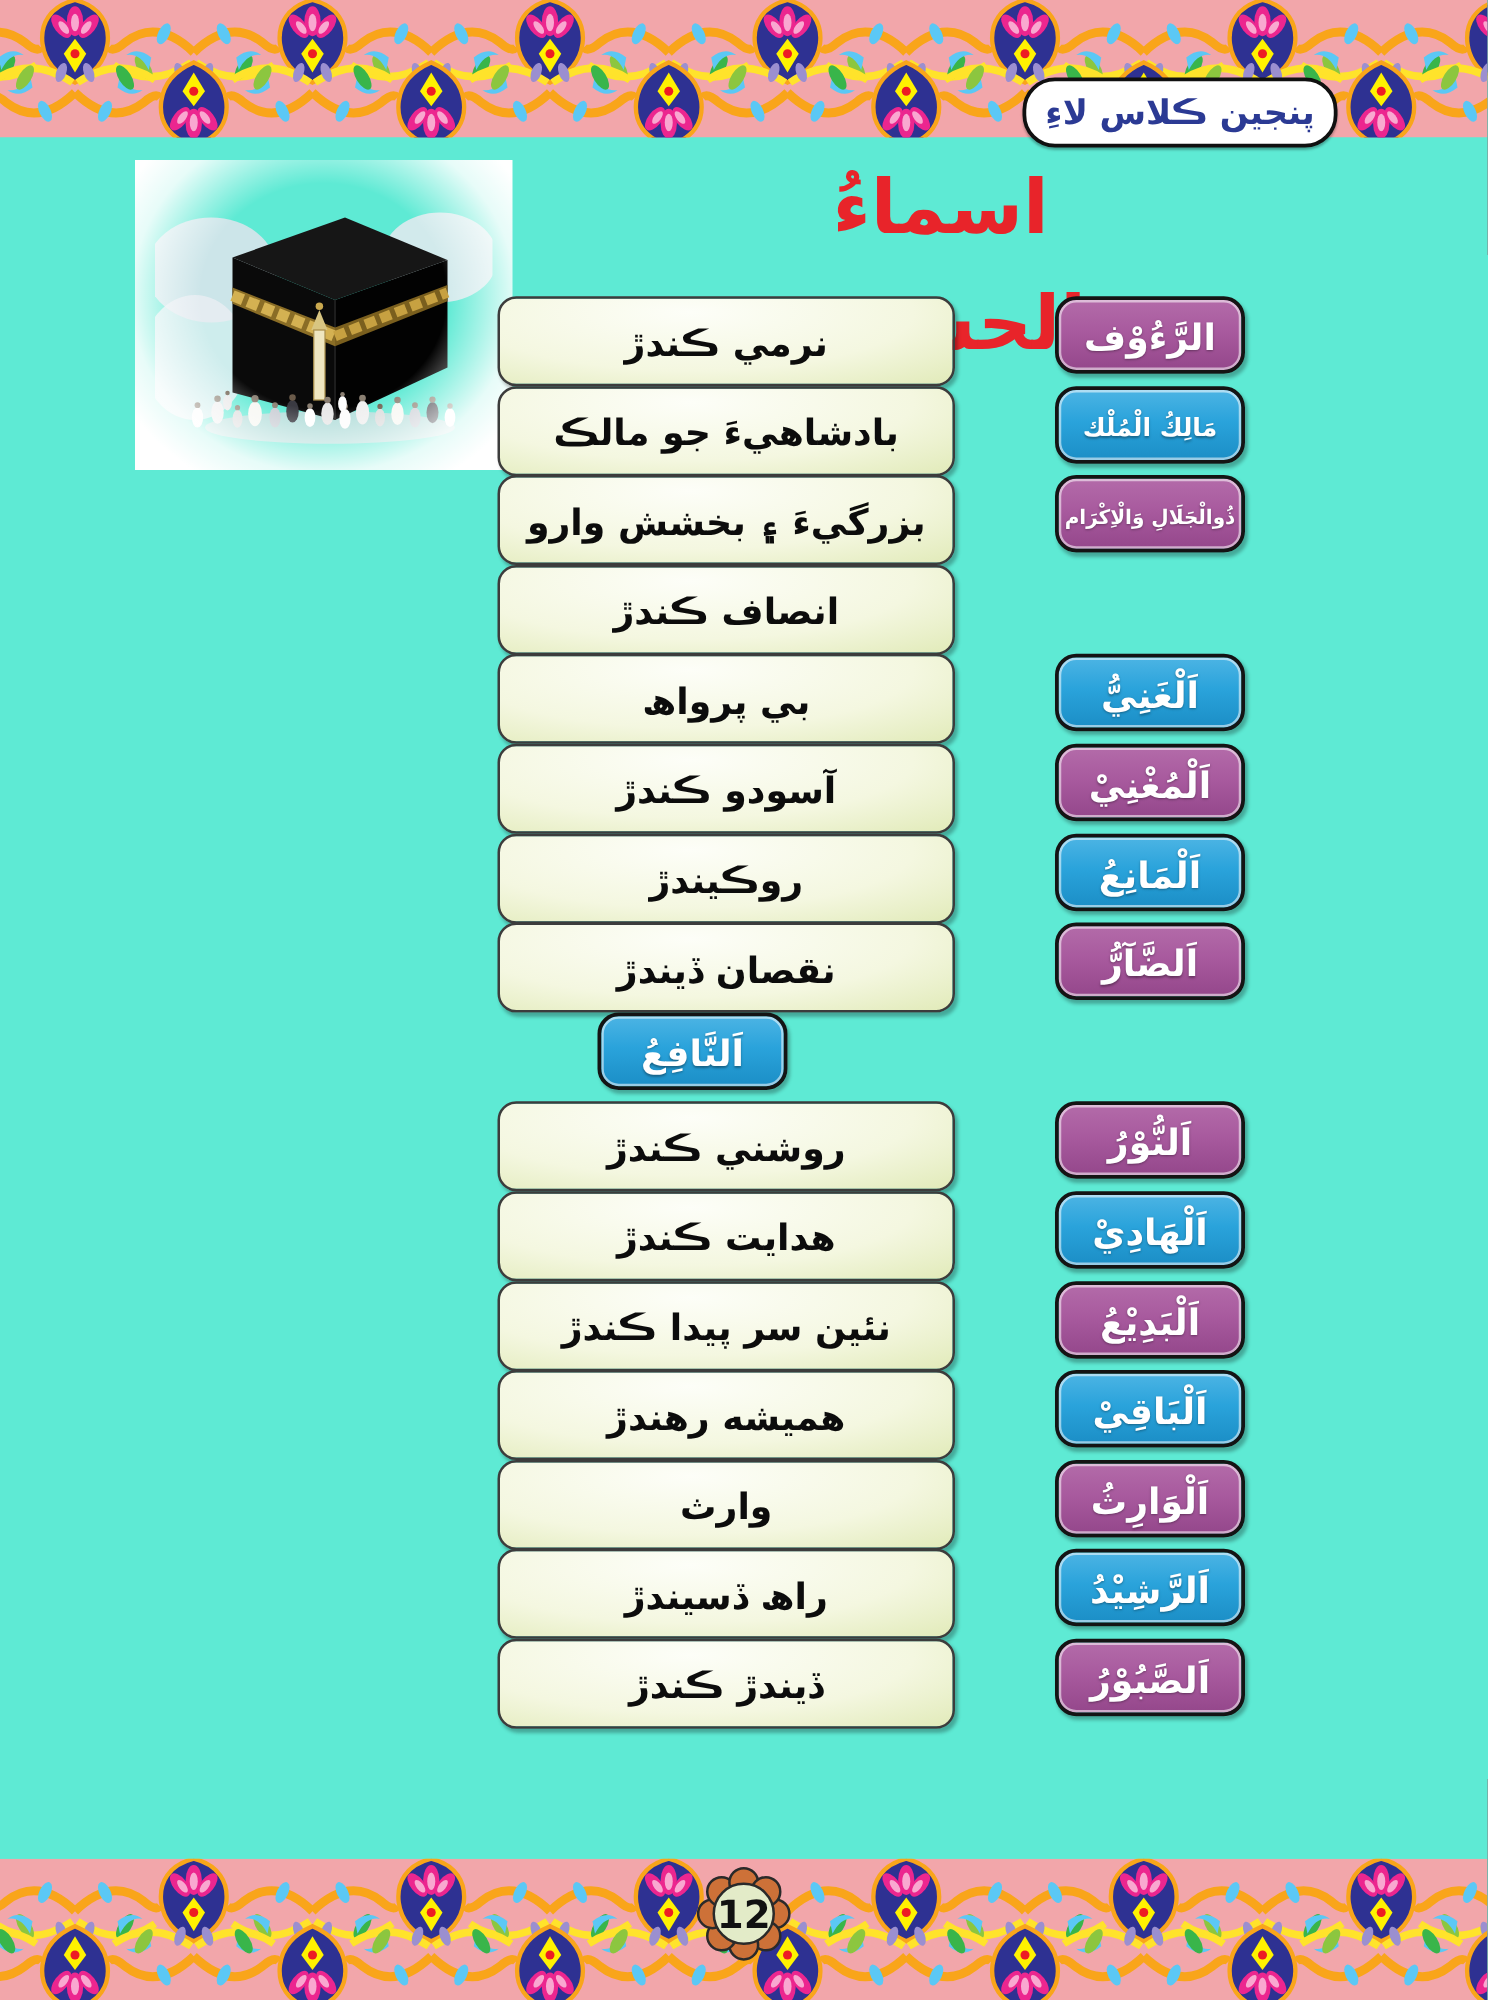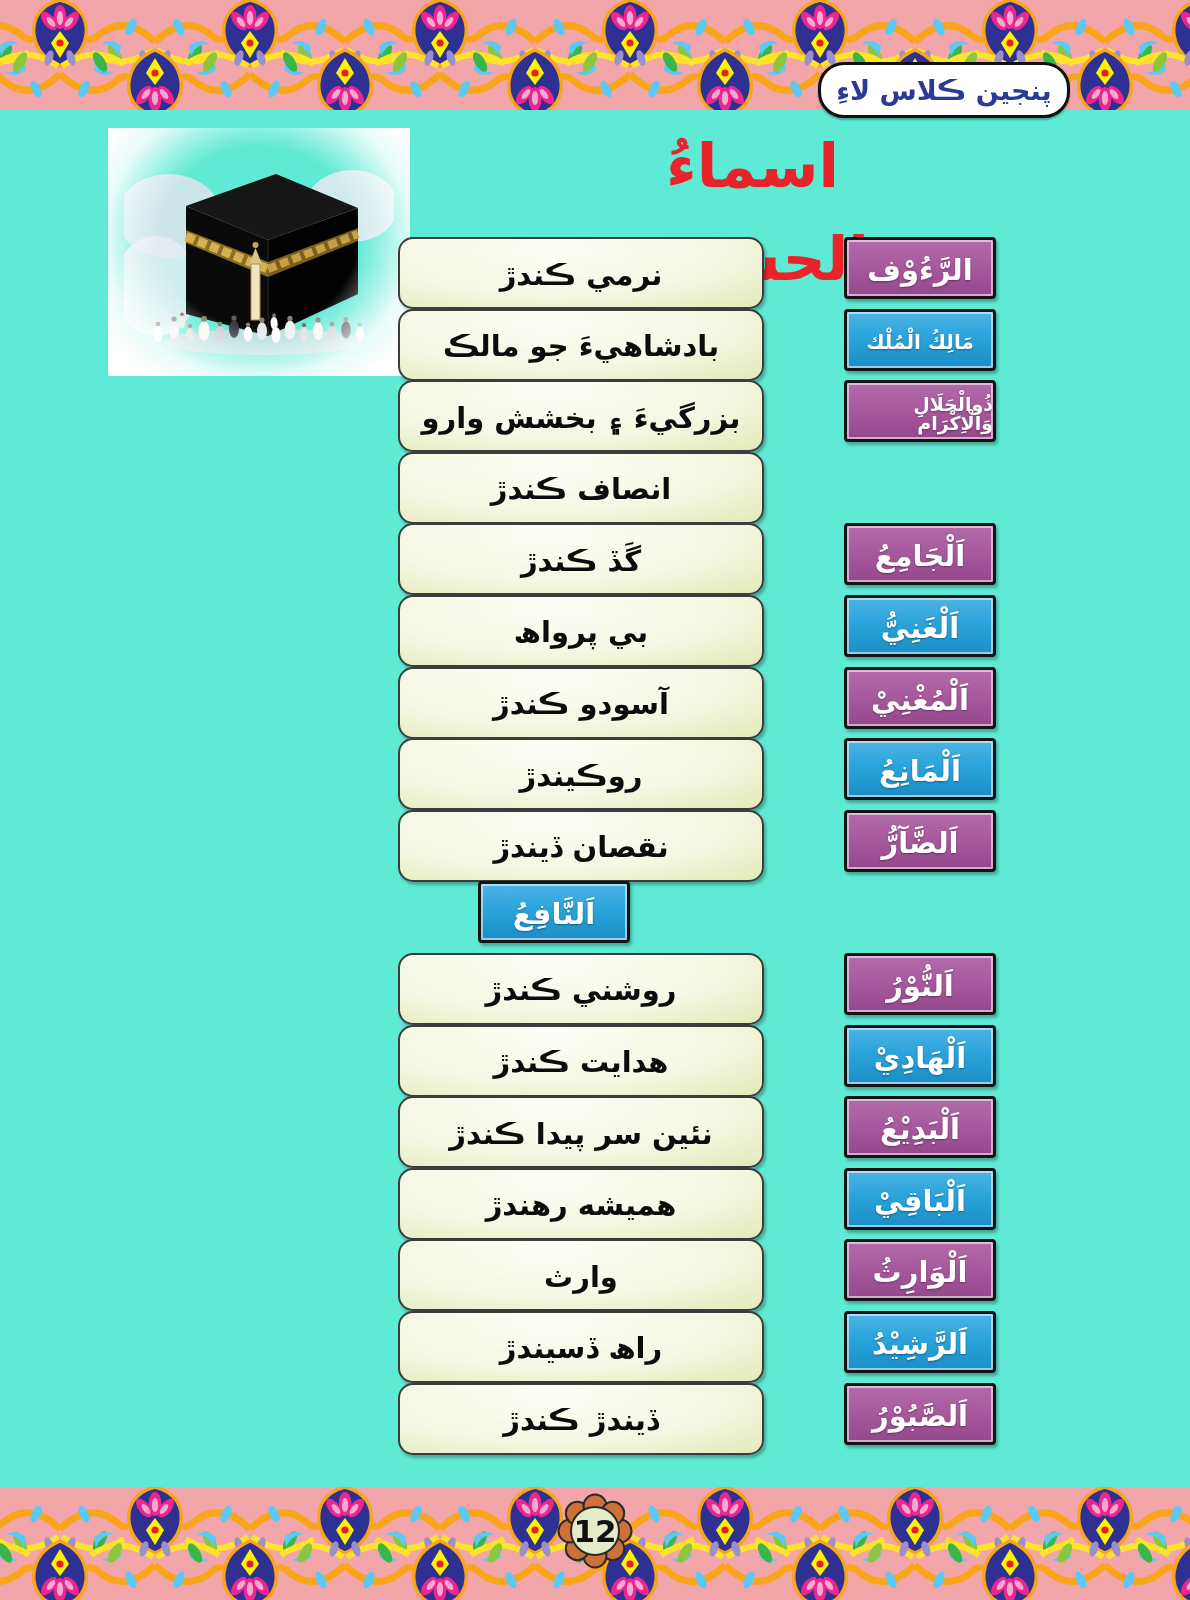--- a/index.html
+++ b/index.html
@@ -41,29 +41,29 @@
   .meaning-box{
     width:366px;height:72px;box-sizing:border-box;
     border:2px solid #3c3c3c;border-radius:15px;
     background:radial-gradient(ellipse 130% 180% at 42% 16%, #fdfef8 0%, #f4f7e0 38%, #dce7ae 72%, #c9da8e 100%);
     display:flex;align-items:center;justify-content:center;
     box-shadow:2px 3px 3px rgba(0,0,0,.28);
   }
   .meaning-text{font-size:29px;font-weight:bold;color:#0c0c0c;line-height:1;padding-top:4px;}
   .name-badge{
     width:152px;height:62px;box-sizing:border-box;margin-left:80px;
-    border:3px solid #141414;border-radius:4px;
+    border:3px solid #141414;border-radius:17px;
     display:flex;align-items:center;justify-content:center;
     box-shadow:2px 3px 3px rgba(0,0,0,.28), inset 0 0 0 2px rgba(255,255,255,.55);
   }
   .name-badge.purple{background:linear-gradient(180deg,#b36ba9 0%, var(--badge-purple,#A85A9E) 45%, #94478b 100%);}
   .name-badge.blue{background:linear-gradient(180deg,#4cb4e4 0%, var(--badge-blue,#2AA3DB) 45%, #1b8ec6 100%);}
   .name-text{color:#fff;font-size:29px;font-weight:bold;line-height:1;padding-top:5px;text-shadow:0 1px 2px rgba(0,0,0,.35);}
   .name-badge.small .name-text{font-size:20px;}
-  .name-badge.xsmall .name-text{font-size:19px;}
+  .name-badge.xsmall .name-text{font-size:16px;}
   
   .page-badge{position:absolute;left:553px;top:1489px;}
 </style>
 </head>
 <body>
 
 <div class="page">
 
   <svg width="0" height="0" style="position:absolute" aria-hidden="true">
     <defs>
@@ -250,28 +250,20 @@
       <span class="name-text" dir="rtl">ذُوالْجَلَالِ وَالْاِکْرَام</span>
     </div>
   </div>
 
   <div class="row">
     <div class="meaning-box">
       <span class="meaning-text" dir="rtl">انصاف ڪندڙ</span>
     </div>
   </div>
 
-  <div class="row">
-    <div class="meaning-box">
-      <span class="meaning-text" dir="rtl">گَڏ ڪندڙ</span>
-    </div>
-    <div class="name-badge purple">
-      <span class="name-text" dir="rtl">اَلْجَامِعُ</span>
-    </div>
-  </div>
 
   <div class="row">
     <div class="meaning-box">
       <span class="meaning-text" dir="rtl">بي پرواھ</span>
     </div>
     <div class="name-badge blue">
       <span class="name-text" dir="rtl">اَلْغَنِيُّ</span>
     </div>
   </div>
 

